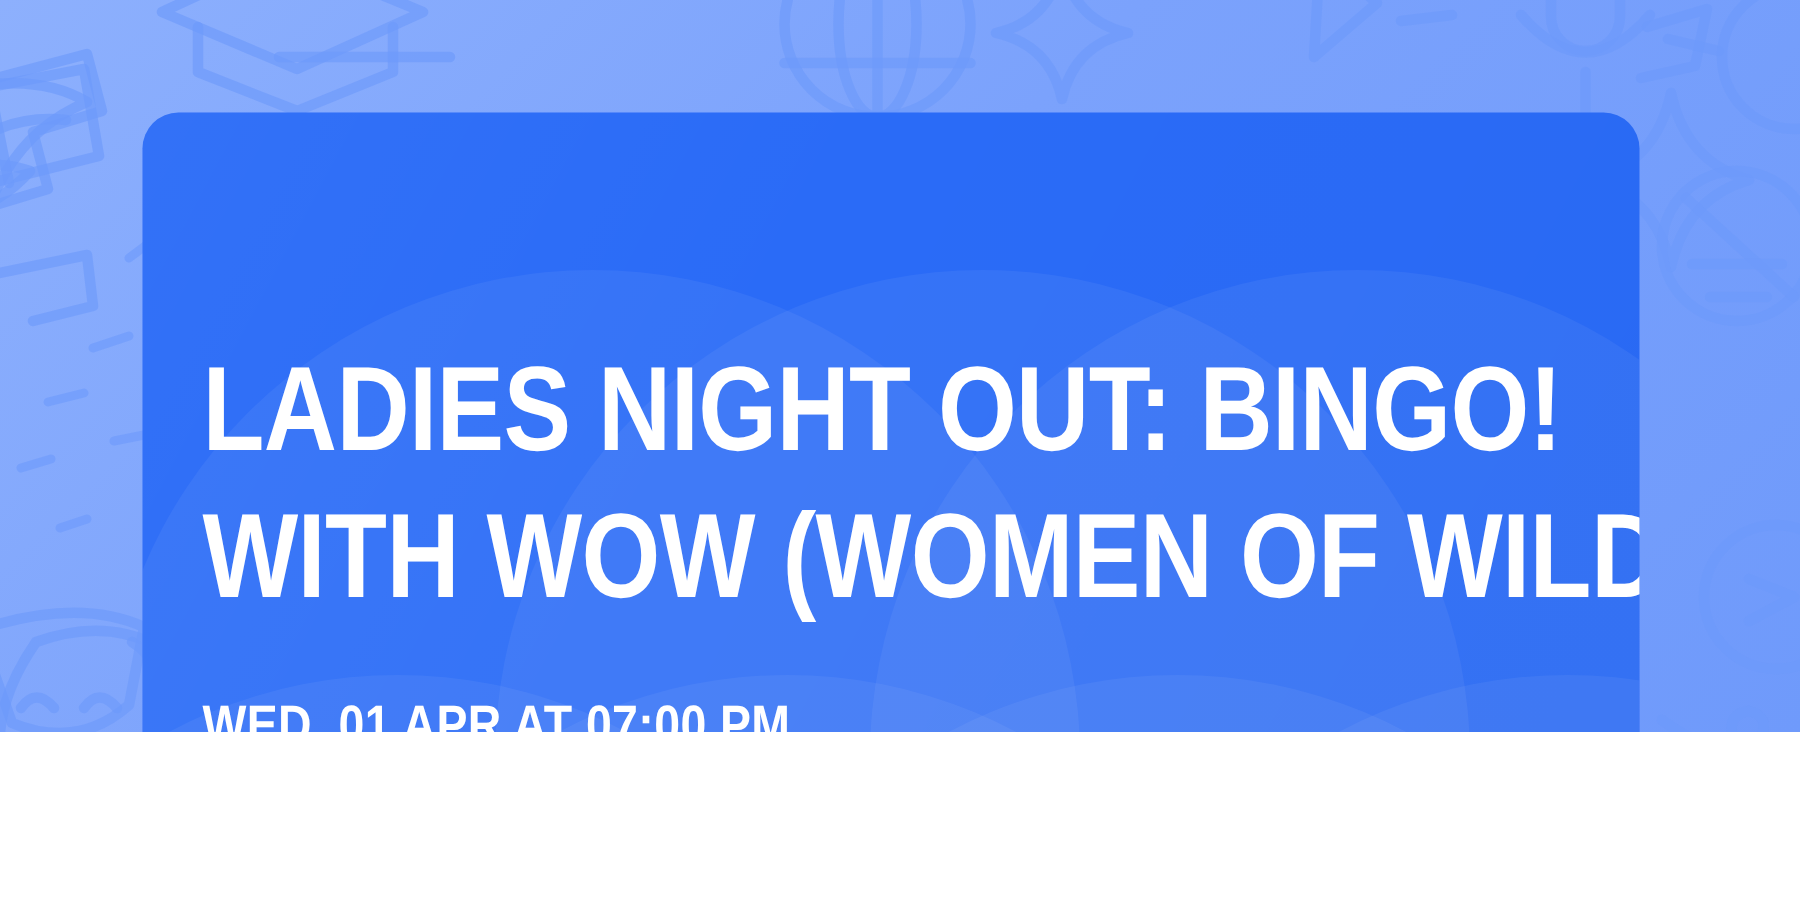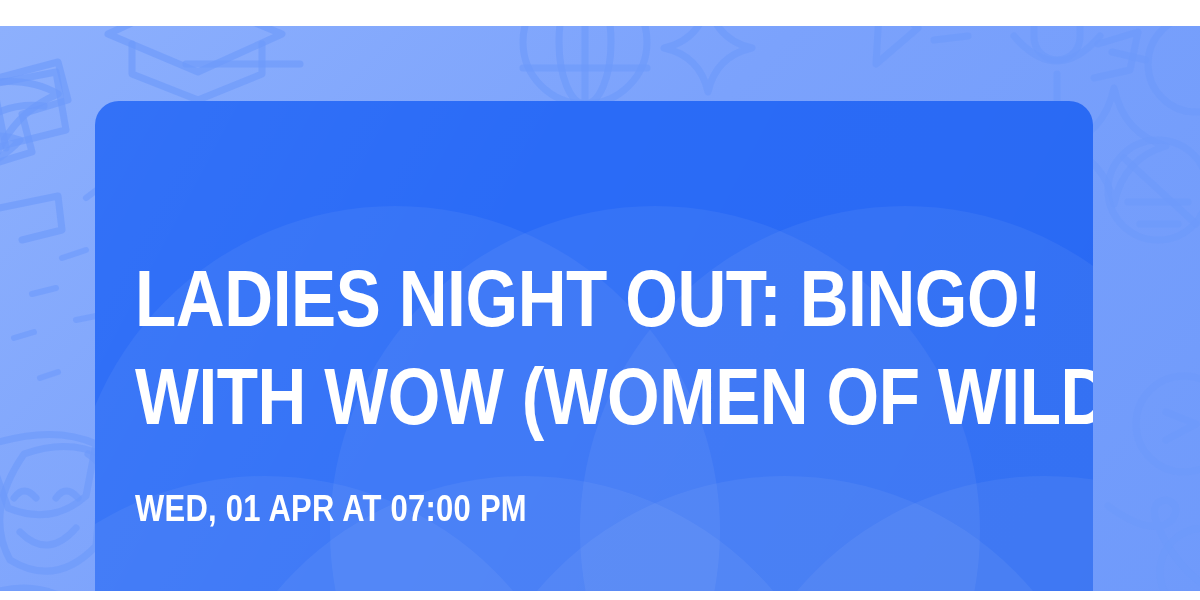--- a/index.html
+++ b/index.html
@@ -7,24 +7,23 @@
     padding: 0;
     width: 1200px;
     height: 600px;
     overflow: hidden;
     font-family: "Liberation Sans", sans-serif;
   }
 
   #event-banner {
     position: relative;
     width: 1200px;
-    height: 565px;
+    height: 488px;
     overflow: hidden;
     background: linear-gradient(135deg, #8db0fd 0%, #7ba2fc 45%, #6f9afb 100%);
-    margin-top: 26px;
   }
 
   
   #pattern-layer {
     position: absolute;
     inset: 0;
     pointer-events: none;
   }
   #pattern-layer svg {
     position: absolute;

